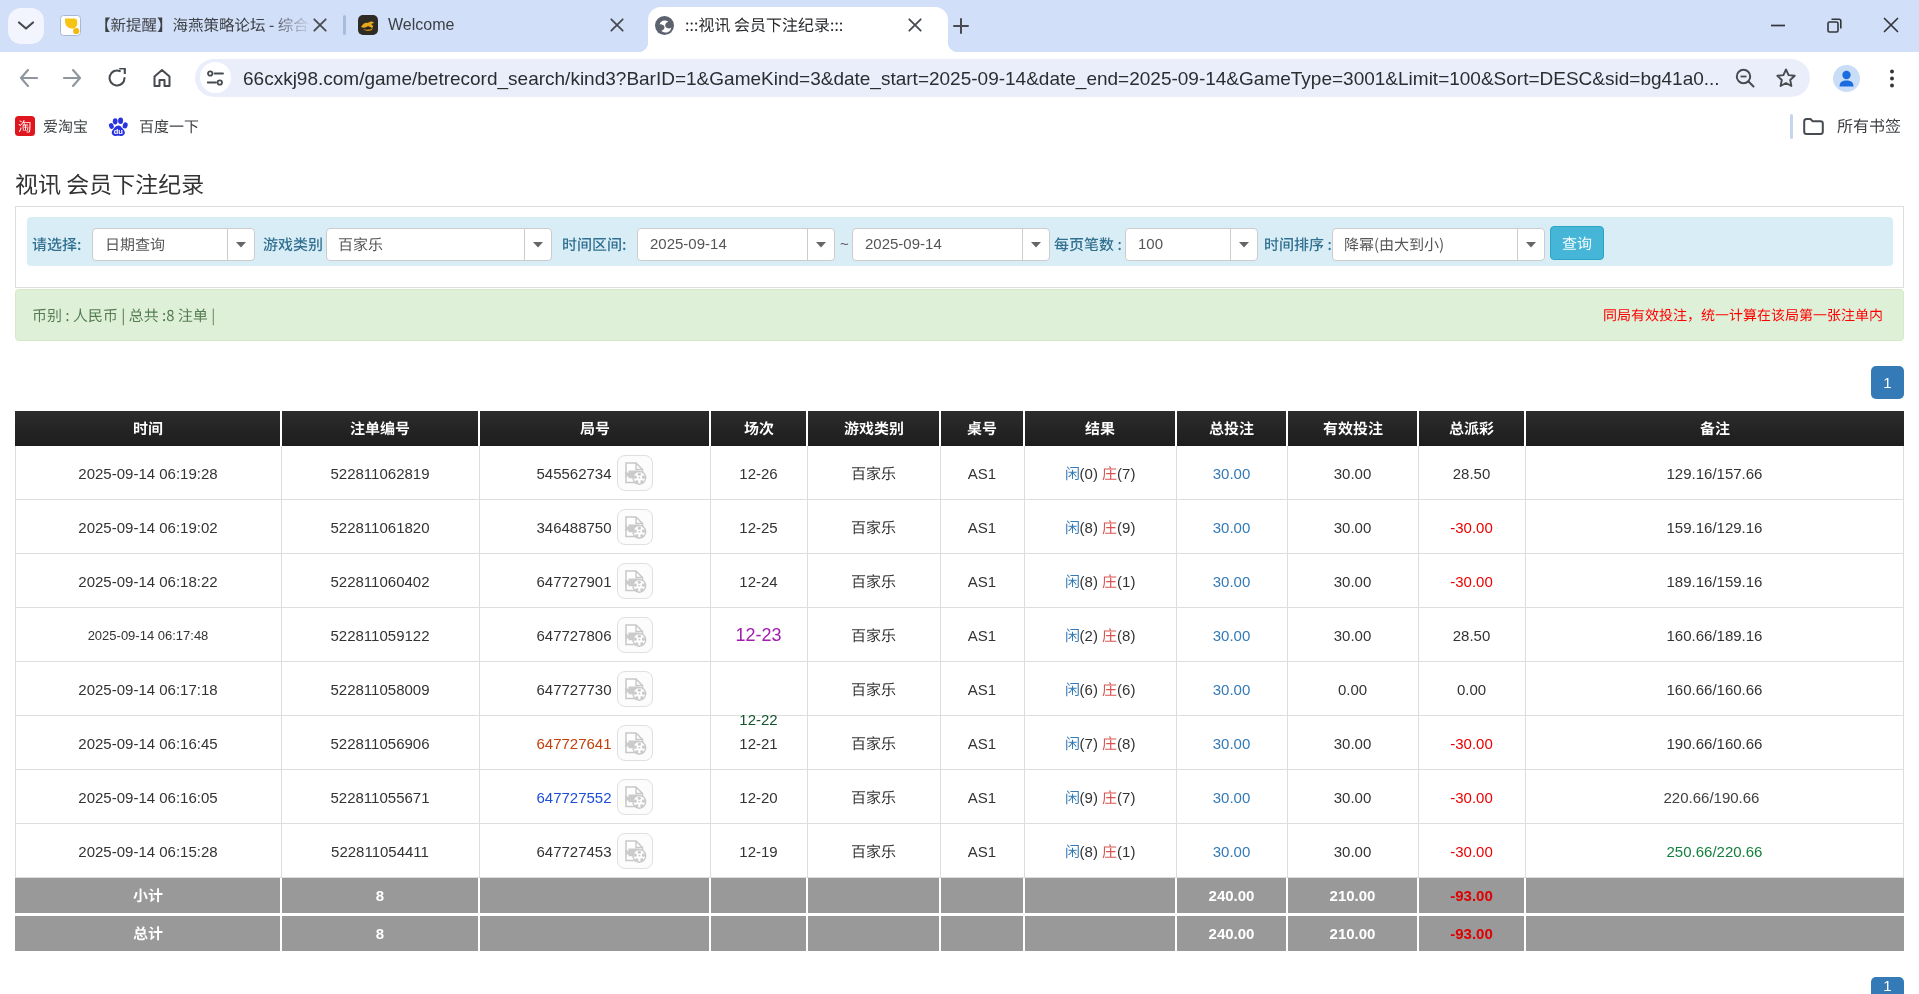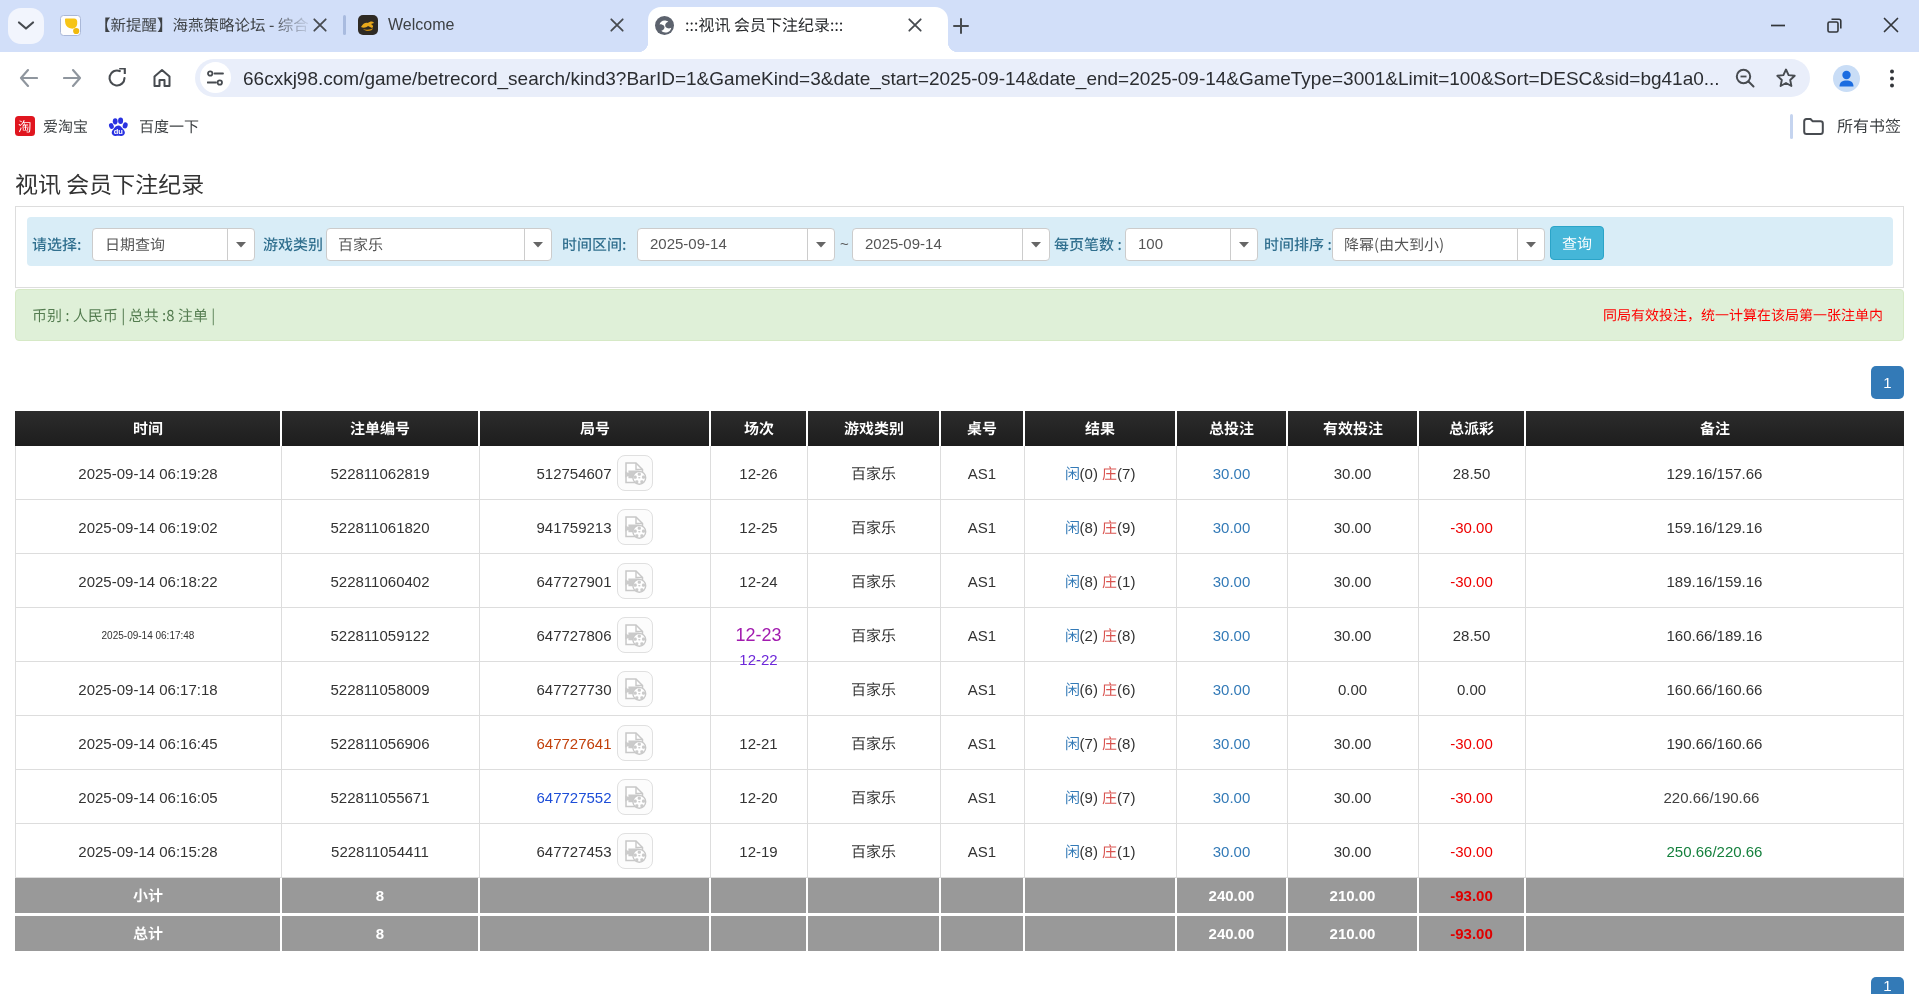--- a/index.html
+++ b/index.html
@@ -271,21 +271,21 @@
 <div class="abs" style="left:15px;top:553px;width:1889px;height:1px;background:#dddddd"></div>
 <div class="abs" style="left:15px;top:607px;width:1889px;height:1px;background:#dddddd"></div>
 <div class="abs" style="left:15px;top:661px;width:1889px;height:1px;background:#dddddd"></div>
 <div class="abs" style="left:15px;top:715px;width:1889px;height:1px;background:#dddddd"></div>
 <div class="abs" style="left:15px;top:769px;width:1889px;height:1px;background:#dddddd"></div>
 <div class="abs" style="left:15px;top:823px;width:1889px;height:1px;background:#dddddd"></div>
 <div class="abs" style="left:15px;top:877px;width:1889px;height:1px;background:#dddddd"></div>
 <div class="abs flexc" style="left:15px;top:446px;width:266px;height:54px;font-size:15px;color:#333;white-space:nowrap">2025-09-14 06:19:28</div>
 <div class="abs flexc" style="left:281px;top:446px;width:198px;height:54px;font-size:15px;color:#333;white-space:nowrap">522811062819</div>
 <div class="abs flexc" style="left:479px;top:446px;width:231px;height:54px;font-size:15px;color:#333;white-space:nowrap">
-    <span>512754607</span>
+    <span>545562734</span>
     <span style="display:inline-flex;align-items:center;justify-content:center;width:36px;height:36px;border:1px solid #e0e0e0;border-radius:8px;background:#fcfcfc;margin-left:5px">
       <svg width="26" height="26" viewBox="0 0 26 26" fill="none">
         <path d="M4 3 H14 L20.5 9.5 V22.5 H4 Z" stroke="#c8c8c8" stroke-width="1.5" fill="#fff"></path>
         <path d="M14 3 V9.5 H20.5" stroke="#c8c8c8" stroke-width="1.4" fill="none"></path>
         <path d="M3.2 11.2 L6.4 12.9 V15.9 L3.2 17.6 Z M6.4 10.6 H16.6 V18.2 H6.4 Z" fill="#cbcbcb"></path>
         <circle cx="17.3" cy="17.8" r="6.4" fill="#fff" stroke="#c8c8c8" stroke-width="1.4"></circle>
         <rect x="15.7" y="12.6" width="3.2" height="3.2" rx="1.4" fill="#cbcbcb"></rect>
         <rect x="11.6" y="15.6" width="3.2" height="3.2" rx="1.4" fill="#cbcbcb"></rect>
         <rect x="13.2" y="20.2" width="3.2" height="3.2" rx="1.4" fill="#cbcbcb"></rect>
         <rect x="18.3" y="20.2" width="3.2" height="3.2" rx="1.4" fill="#cbcbcb"></rect>
@@ -311,21 +311,21 @@
     </svg>
     <span>(7)</span>
   </div>
 <div class="abs flexc" style="left:1176px;top:446px;width:111px;height:54px;font-size:15px;color:#337ab7;white-space:nowrap">30.00</div>
 <div class="abs flexc" style="left:1287px;top:446px;width:131px;height:54px;font-size:15px;color:#333;white-space:nowrap">30.00</div>
 <div class="abs flexc" style="left:1418px;top:446px;width:107px;height:54px;font-size:15px;color:#333;white-space:nowrap">28.50</div>
 <div class="abs flexc" style="left:1525px;top:446px;width:379px;height:54px;font-size:15px;color:#333;white-space:nowrap">129.16/157.66</div>
 <div class="abs flexc" style="left:15px;top:500px;width:266px;height:54px;font-size:15px;color:#333;white-space:nowrap">2025-09-14 06:19:02</div>
 <div class="abs flexc" style="left:281px;top:500px;width:198px;height:54px;font-size:15px;color:#333;white-space:nowrap">522811061820</div>
 <div class="abs flexc" style="left:479px;top:500px;width:231px;height:54px;font-size:15px;color:#333;white-space:nowrap">
-    <span>941759213</span>
+    <span>346488750</span>
     <span style="display:inline-flex;align-items:center;justify-content:center;width:36px;height:36px;border:1px solid #e0e0e0;border-radius:8px;background:#fcfcfc;margin-left:5px">
       <svg width="26" height="26" viewBox="0 0 26 26" fill="none">
         <path d="M4 3 H14 L20.5 9.5 V22.5 H4 Z" stroke="#c8c8c8" stroke-width="1.5" fill="#fff"></path>
         <path d="M14 3 V9.5 H20.5" stroke="#c8c8c8" stroke-width="1.4" fill="none"></path>
         <path d="M3.2 11.2 L6.4 12.9 V15.9 L3.2 17.6 Z M6.4 10.6 H16.6 V18.2 H6.4 Z" fill="#cbcbcb"></path>
         <circle cx="17.3" cy="17.8" r="6.4" fill="#fff" stroke="#c8c8c8" stroke-width="1.4"></circle>
         <rect x="15.7" y="12.6" width="3.2" height="3.2" rx="1.4" fill="#cbcbcb"></rect>
         <rect x="11.6" y="15.6" width="3.2" height="3.2" rx="1.4" fill="#cbcbcb"></rect>
         <rect x="13.2" y="20.2" width="3.2" height="3.2" rx="1.4" fill="#cbcbcb"></rect>
         <rect x="18.3" y="20.2" width="3.2" height="3.2" rx="1.4" fill="#cbcbcb"></rect>
@@ -388,21 +388,21 @@
     <span>(8)&nbsp;</span>
     <svg style="vertical-align:middle;overflow:visible" width="15" height="19">
       <use href="#g2" transform="translate(0,15.0)" fill="#d9534f"></use>
     </svg>
     <span>(1)</span>
   </div>
 <div class="abs flexc" style="left:1176px;top:554px;width:111px;height:54px;font-size:15px;color:#337ab7;white-space:nowrap">30.00</div>
 <div class="abs flexc" style="left:1287px;top:554px;width:131px;height:54px;font-size:15px;color:#333;white-space:nowrap">30.00</div>
 <div class="abs flexc" style="left:1418px;top:554px;width:107px;height:54px;font-size:15px;color:#ee0000;white-space:nowrap">-30.00</div>
 <div class="abs flexc" style="left:1525px;top:554px;width:379px;height:54px;font-size:15px;color:#333;white-space:nowrap">189.16/159.16</div>
-<div class="abs flexc" style="left:15px;top:608px;width:266px;height:54px;font-size:10px;color:#333;white-space:nowrap">2025-09-14 06:17:48</div>
+<div class="abs flexc" style="left:15px;top:608px;width:266px;height:54px;font-size:13px;color:#333;white-space:nowrap">2025-09-14 06:17:48</div>
 <div class="abs flexc" style="left:281px;top:608px;width:198px;height:54px;font-size:15px;color:#333;white-space:nowrap">522811059122</div>
 <div class="abs flexc" style="left:479px;top:608px;width:231px;height:54px;font-size:15px;color:#333;white-space:nowrap">
     <span>647727806</span>
     <span style="display:inline-flex;align-items:center;justify-content:center;width:36px;height:36px;border:1px solid #e0e0e0;border-radius:8px;background:#fcfcfc;margin-left:5px">
       <svg width="26" height="26" viewBox="0 0 26 26" fill="none">
         <path d="M4 3 H14 L20.5 9.5 V22.5 H4 Z" stroke="#c8c8c8" stroke-width="1.5" fill="#fff"></path>
         <path d="M14 3 V9.5 H20.5" stroke="#c8c8c8" stroke-width="1.4" fill="none"></path>
         <path d="M3.2 11.2 L6.4 12.9 V15.9 L3.2 17.6 Z M6.4 10.6 H16.6 V18.2 H6.4 Z" fill="#cbcbcb"></path>
         <circle cx="17.3" cy="17.8" r="6.4" fill="#fff" stroke="#c8c8c8" stroke-width="1.4"></circle>
         <rect x="15.7" y="12.6" width="3.2" height="3.2" rx="1.4" fill="#cbcbcb"></rect>
@@ -447,21 +447,21 @@
         <circle cx="17.3" cy="17.8" r="6.4" fill="#fff" stroke="#c8c8c8" stroke-width="1.4"></circle>
         <rect x="15.7" y="12.6" width="3.2" height="3.2" rx="1.4" fill="#cbcbcb"></rect>
         <rect x="11.6" y="15.6" width="3.2" height="3.2" rx="1.4" fill="#cbcbcb"></rect>
         <rect x="13.2" y="20.2" width="3.2" height="3.2" rx="1.4" fill="#cbcbcb"></rect>
         <rect x="18.3" y="20.2" width="3.2" height="3.2" rx="1.4" fill="#cbcbcb"></rect>
         <rect x="19.9" y="15.6" width="3.2" height="3.2" rx="1.4" fill="#cbcbcb"></rect>
         <ellipse cx="17.3" cy="17.8" rx="1.2" ry="0.8" fill="#cbcbcb"></ellipse>
       </svg>
     </span>
   </div>
-<div class="abs flexc" style="left:710px;top:632px;width:97px;height:54px;font-size:15px;color:#6d28d9;white-space:nowrap">12-22</div>
+<div class="abs flexc" style="left:710px;top:692px;width:97px;height:54px;font-size:15px;color:#14532d;white-space:nowrap">12-22</div>
 <div class="abs flexc" style="left:807px;top:662px;width:133px;height:54px;font-size:15px;color:#333;white-space:nowrap">
     <svg style="vertical-align:middle;overflow:visible" width="45" height="19">
       <use href="#g0" transform="translate(0,15.0)" fill="#333333"></use>
     </svg>
   </div>
 <div class="abs flexc" style="left:940px;top:662px;width:84px;height:54px;font-size:15px;color:#333;white-space:nowrap">AS1</div>
 <div class="abs flexc" style="left:1024px;top:662px;width:152px;height:54px;font-size:15px;color:#333;white-space:nowrap">
     <svg style="vertical-align:middle;overflow:visible" width="15" height="19">
       <use href="#g1" transform="translate(0,15.0)" fill="#337ab7"></use>
     </svg>

